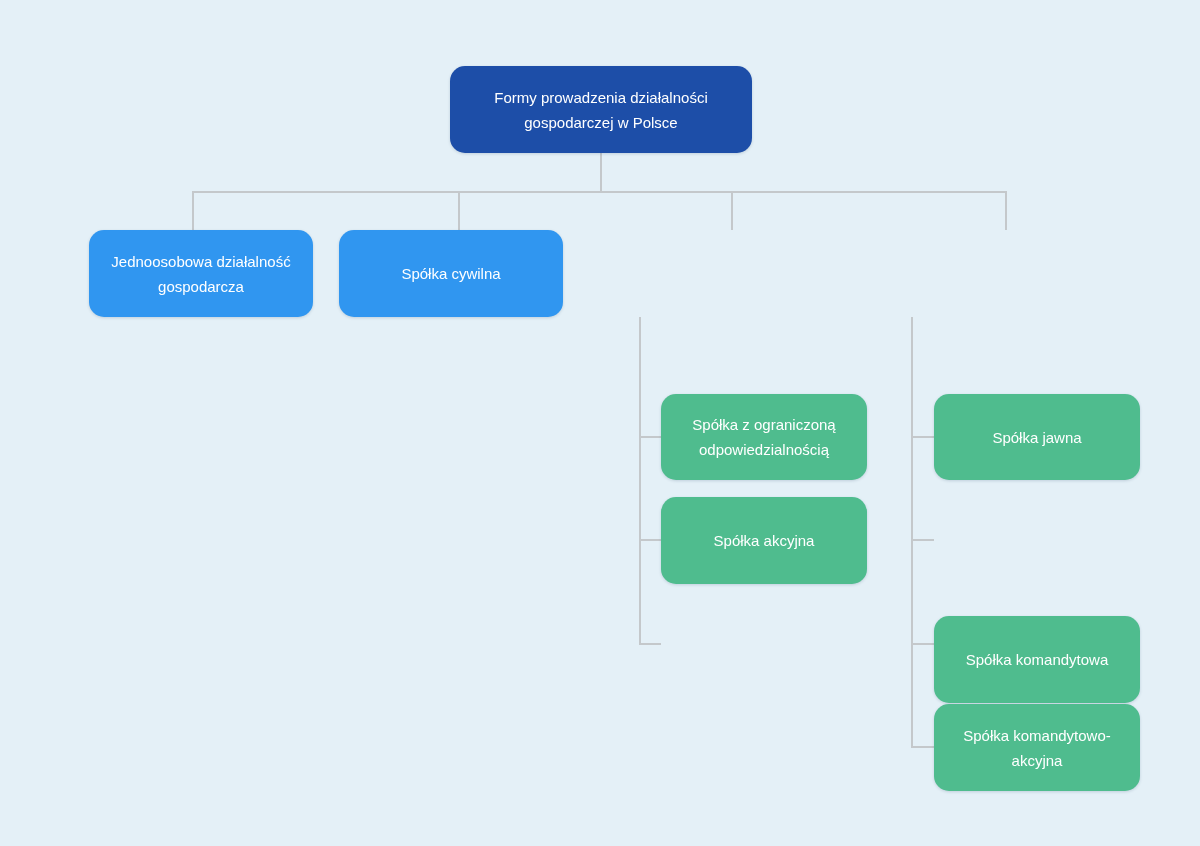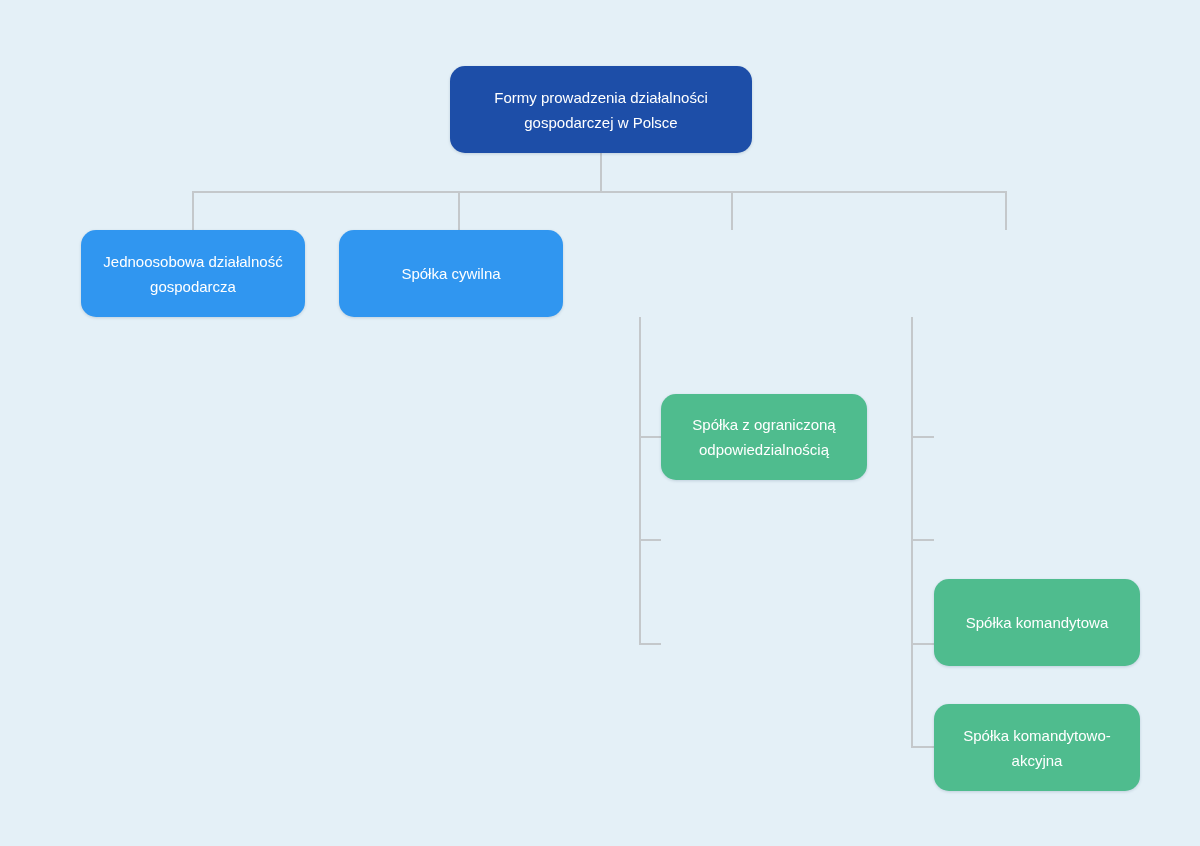--- a/index.html
+++ b/index.html
@@ -59,31 +59,37 @@
   <div class="line v" style="left:911px;top:317px;height:431px"></div>
   <div class="line h" style="left:911px;top:436px;width:23px"></div>
   <div class="line h" style="left:911px;top:539px;width:23px"></div>
   <div class="line h" style="left:911px;top:643px;width:23px"></div>
   <div class="line h" style="left:911px;top:746px;width:23px"></div>
 
   <div class="node root" style="left:450px;top:66px;width:302px;height:87px">
     <span>Formy prowadzenia działalności gospodarczej w Polsce</span>
   </div>
 
-  <div class="node branch" style="left:81px;top:230px;width:224px;height:87px">
+  <div class="node branch" style="left:89px;top:230px;width:224px;height:87px">
     <span>Jednoosobowa działalność gospodarcza</span>
   </div>
   <div class="node branch" style="left:339px;top:230px;width:224px;height:87px">
     <span>Spółka cywilna</span>
   </div>
 
   <div class="node leaf" style="left:661px;top:394px;width:206px;height:86px">
     <span>Spółka z ograniczoną odpowiedzialnością</span>
   </div>
+  <div class="node leaf" style="left:661px;top:497px;width:206px;height:87px">
+    <span>Spółka akcyjna</span>
+  </div>
 
-  <div class="node leaf" style="left:934px;top:579px;width:206px;height:87px">
+  <div class="node leaf" style="left:934px;top:394px;width:206px;height:86px">
+    <span>Spółka jawna</span>
+  </div>
+  <div class="node leaf" style="left:934px;top:616px;width:206px;height:87px">
     <span>Spółka komandytowa</span>
   </div>
   <div class="node leaf wrap-150" style="left:934px;top:704px;width:206px;height:87px">
     <span>Spółka komandytowo-akcyjna</span>
   </div>
 
 </div>
 
 </body></html>

